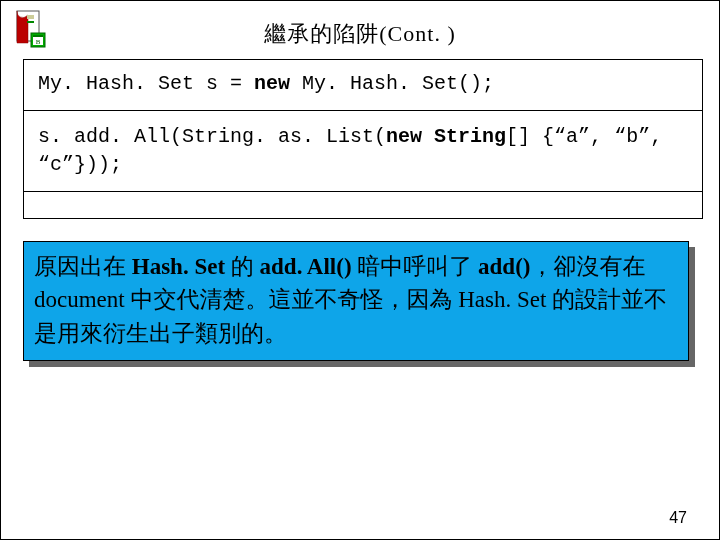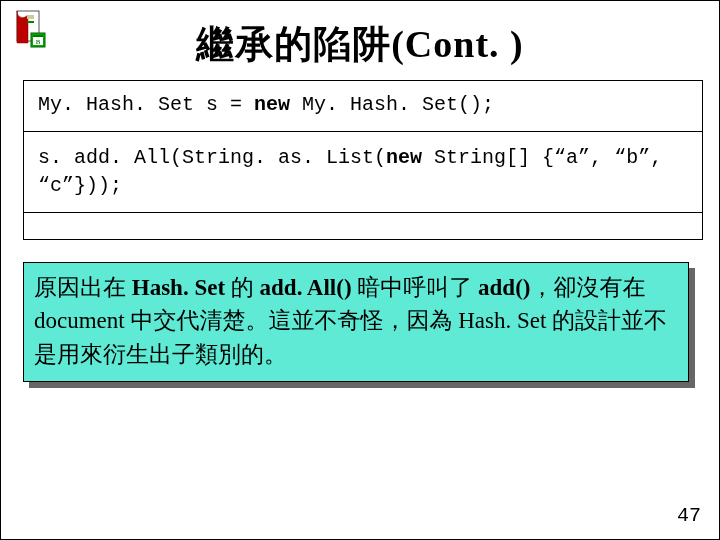--- a/index.html
+++ b/index.html
@@ -21,66 +21,66 @@
   .logo {
     position: absolute;
     top: 8px;
     left: 12px;
     width: 36px;
     height: 40px;
   }
   .logo svg { width: 36px; height: 40px; }
   .title {
     text-align: center;
-    font-size: 38px;
-    font-weight: 700;
+    font-size: 22px;
+    font-weight: 400;
     margin: 18px 0 8px 0;
     letter-spacing: 1px;
   }
   .code-box {
     margin: 10px 16px 0 22px;
     border: 1px solid #000;
     padding: 10px 14px 14px 14px;
     font-family: "Courier New", monospace;
     font-size: 20px;
     line-height: 1.4;
   }
   .code-box hr {
     border: none;
     border-top: 1px solid #000;
     margin: 12px -14px;
   }
   .kw { font-weight: bold; }
-  .type { font-weight: normal; }
+  .type { font-weight: bold; }
   .comment-green { color: #008000; font-weight: bold; }
   .explain-wrap {
     position: relative;
     margin: 22px 30px 0 22px;
   }
   .explain-shadow {
     position: absolute;
     top: 6px; left: 6px; right: -6px; bottom: -6px;
     background: #666;
   }
   .explain {
     position: relative;
-    background: #5eead4;
+    background: #0ea5e9;
     border: 1px solid #000;
     padding: 8px 10px 10px 10px;
     font-size: 23px;
     line-height: 1.45;
     font-family: "PMingLiU","MingLiU","SimSun","Times New Roman",serif;
   }
   .explain .mono { font-family: "Times New Roman", serif; font-weight: bold; }
   .pagenum {
     position: absolute;
-    right: 18px;
+    right: 32px;
     bottom: 12px;
-    font-size: 20px;
-    font-family: Liberation Mono, monospace;
+    font-size: 16px;
+    font-family: Liberation Sans, sans-serif;
   }
 </style>
 </head>
 <body>
 
 <div class="slide">
 
   <div class="logo">
     <svg viewBox="0 0 36 40">
       <rect x="4" y="2" width="22" height="30" fill="#fff" stroke="#555" stroke-width="1"></rect>

